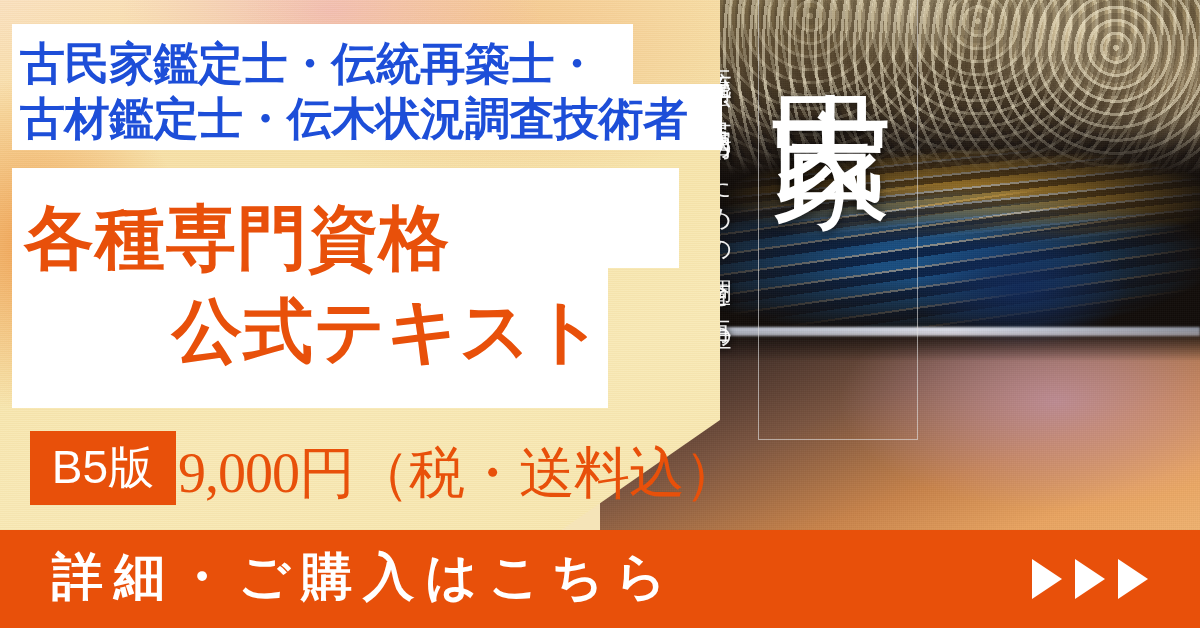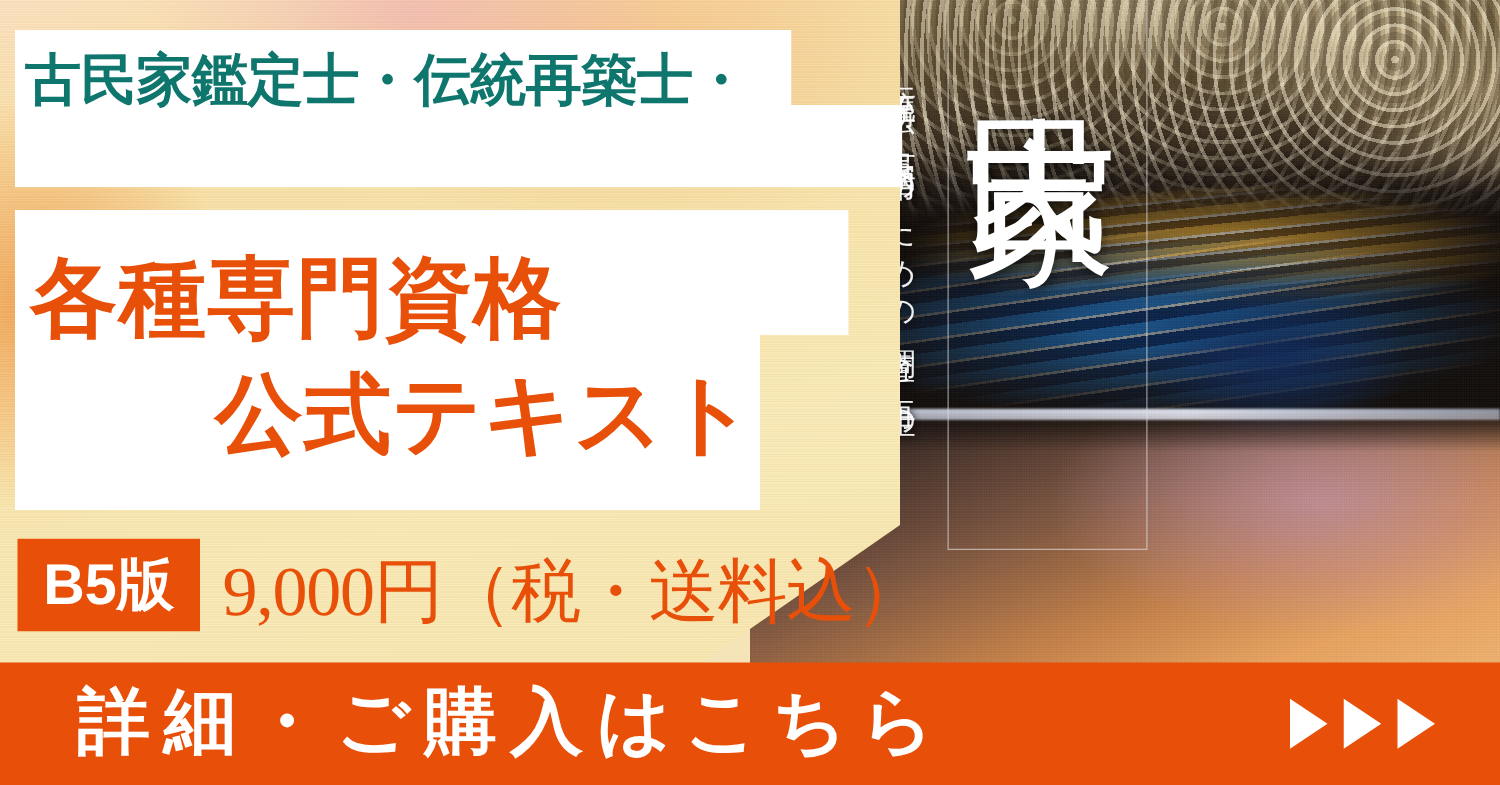--- a/index.html
+++ b/index.html
@@ -164,21 +164,21 @@
     left: 12px;
     top: 24px;
     width: 710px;
     height: 126px;
     background: #ffffff;
     clip-path: polygon(0 0, 621px 0, 621px 60px, 710px 60px, 710px 126px, 0 126px);
   }
   .cert-line {
     position: absolute;
     left: 20px;
-    color: #0f766e;
+    color: #1d4ed8;
     font-size: 45px;
     font-weight: 700;
     letter-spacing: -0.5px;
     white-space: nowrap;
   }
   .cert-line.l1 { top: 34px; }
   .cert-line.l2 { top: 89px; }
 
   
   .panel-main {
@@ -197,31 +197,31 @@
     font-weight: 700;
     letter-spacing: 1px;
     white-space: nowrap;
   }
   .headline.h1 { left: 24px; top: 192px; }
   .headline.h2 { left: 172px; top: 285px; }
 
   
   .badge-b5 {
     position: absolute;
-    left: 14px;
+    left: 30px;
     top: 431px;
     width: 146px;
     height: 74px;
     background: #e8500a;
     display: flex;
     align-items: center;
     justify-content: center;
     color: #ffffff;
     font-size: 46px;
-    font-weight: 700;
+    font-weight: 400;
     letter-spacing: 0px;
   }
   .price {
     position: absolute;
     left: 178px;
     top: 436px;
     color: #e8500a;
     font-size: 56px;
     font-weight: 400;
     letter-spacing: -1px;
@@ -235,25 +235,25 @@
     left: 0;
     top: 530px;
     width: 1200px;
     height: 98px;
     background: #e8500a;
     display: flex;
     align-items: center;
   }
   .cta-text {
     position: absolute;
-    left: 62px;
+    left: 52px;
     top: 50%;
     transform: translateY(-52%);
     color: #ffffff;
-    font-size: 58px;
+    font-size: 51px;
     font-weight: 700;
     letter-spacing: 11px;
     white-space: nowrap;
   }
   .cta-arrows {
     position: absolute;
     left: 1032px;
     top: 50%;
     transform: translateY(-50%);
     display: flex;
@@ -284,20 +284,21 @@
     <div class="cover-frame"></div>
     <div class="cover-title">古民家</div>
     <div class="cover-sub">伝統構法　古民家活用のための調査と再生の</div>
   </div>
 
   <div class="bg-warm"></div>
   <div class="bg-grain"></div>
 
   <div class="panel-top"></div>
   <div class="cert-line l1">古民家鑑定士・伝統再築士・</div>
+  <div class="cert-line l2">古材鑑定士・伝木状況調査技術者</div>
 
   <div class="panel-main"></div>
   <div class="headline h2">公式テキスト</div>
   <div class="headline h1">各種専門資格</div>
 
   <div class="badge-b5">B5版</div>
   <div class="price">9,000円（税・送料込）</div>
 
   <div class="cta-bar">
     <div class="cta-text">詳細・ご購入はこちら</div>

